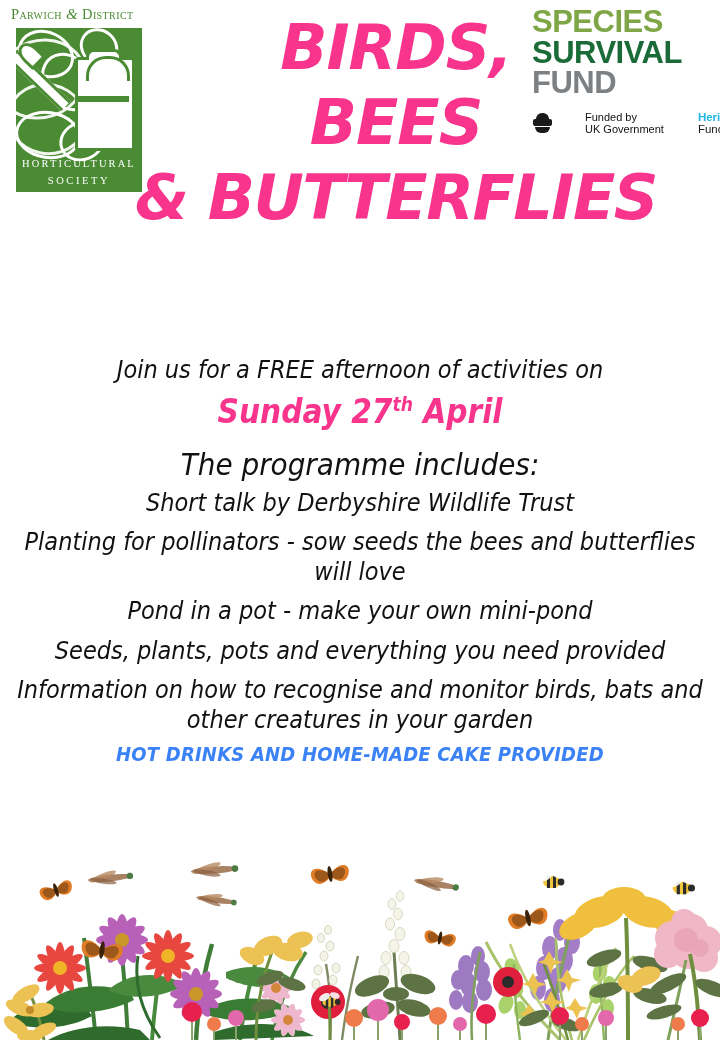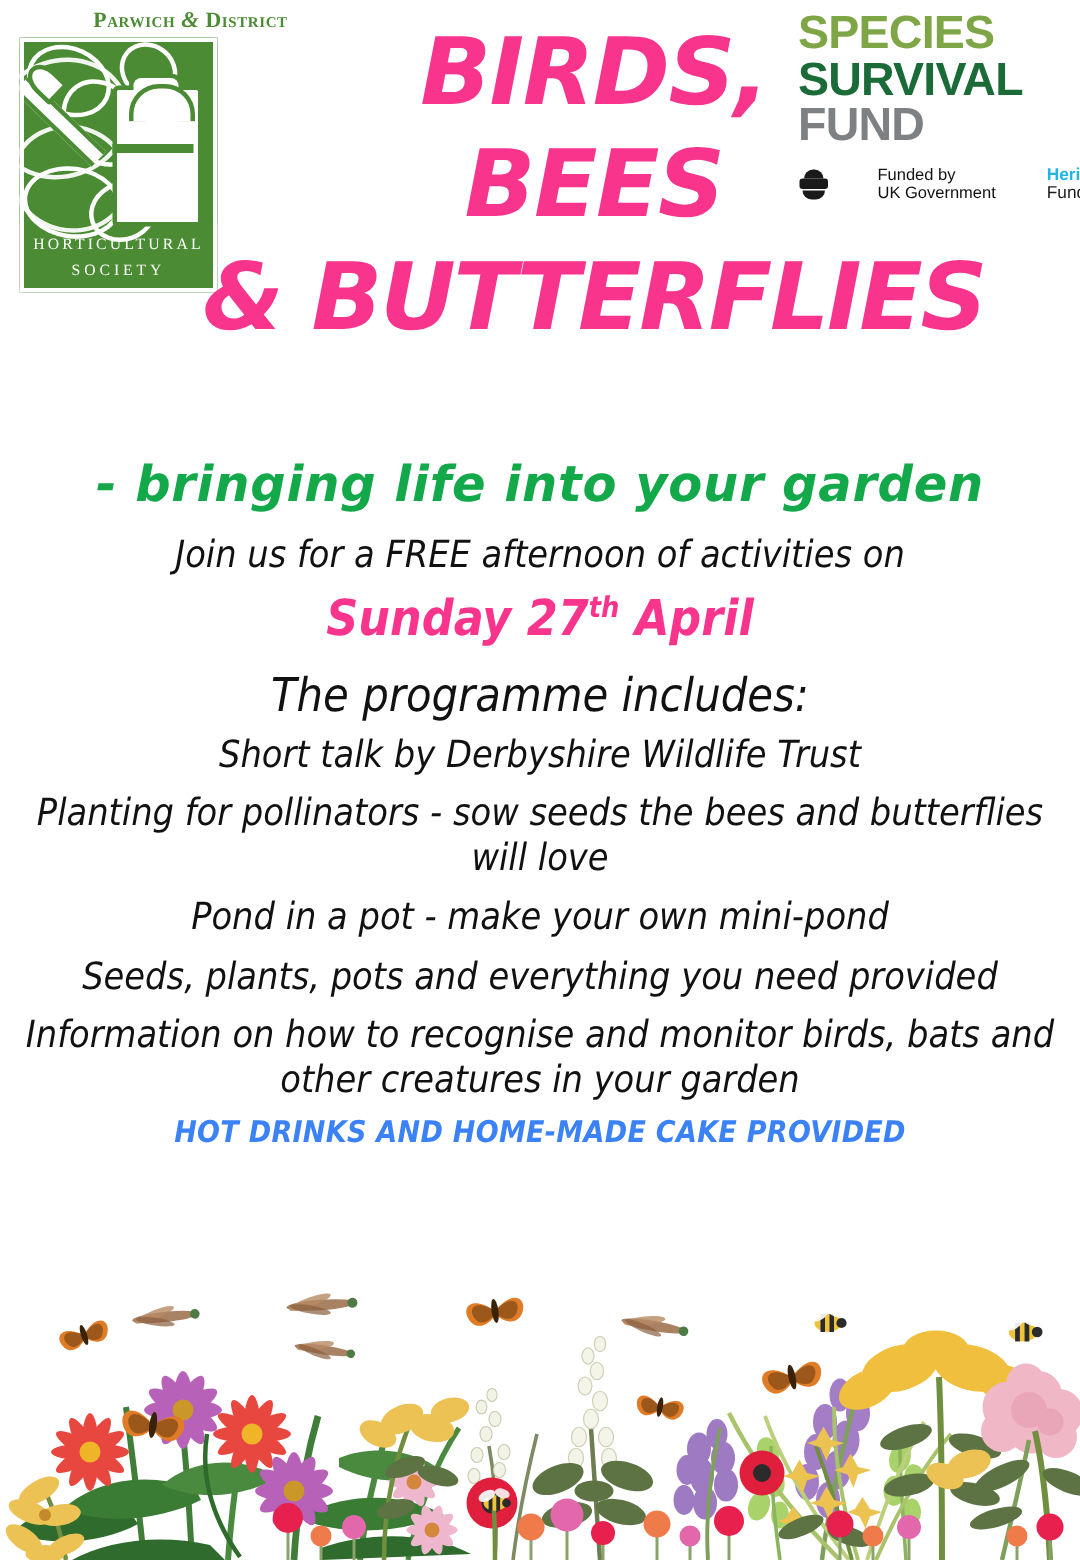--- a/index.html
+++ b/index.html
@@ -8,26 +8,25 @@
     width:720px;height:1040px;
     font-family:"Liberation Sans",sans-serif;
     overflow:hidden;position:relative;
     -webkit-font-smoothing:antialiased;
   }
   .poster{position:relative;width:720px;height:1040px;background:#ffffff;overflow:hidden;}
 
   
   .hs-logo{position:absolute;left:11px;top:5px;width:136px;height:190px;}
   .hs-logo .hs-wordmark{
-    position:absolute;left:0;top:0;width:136px;text-align:center;
+    position:absolute;left:0;top:0;width:136px;text-align:left;
     font-family:"Liberation Serif",serif;
-    font-variant:small-caps;font-weight:700;
+    font-variant:small-caps;font-weight:400;
     font-size:14.5px;letter-spacing:.4px;color:#4b8b33;line-height:18px;
     white-space:nowrap;
-    margin-left:48px;
   }
   .hs-logo .hs-amp{font-family:"Liberation Serif",serif;font-style:italic;font-size:15px;}
   .hs-plate{
     position:absolute;left:2px;top:20px;width:132px;height:170px;
     background:#4b8b33;overflow:hidden;
   }
   
   .hs-plate .veg{position:absolute;left:0;top:0;right:0;bottom:46px;background:#4b8b33;}
   .hs-plate .veg:before,.hs-plate .veg:after{
     content:"";position:absolute;border-radius:50%;
@@ -187,21 +186,20 @@
       </div>
     </div>
   </div>
 
   <div class="headline">
     <span class="h-l1">BIRDS,</span>
     <span class="h-l2">BEES</span>
     <span class="h-l3">&amp; BUTTERFLIES</span>
   </div>
 
-  <div class="subtitle">- bringing life into your garden</div>
 
   <div class="body-block">
     <div class="line l-intro">Join us for a FREE afternoon of activities on</div>
 
     <div class="line pink l-date"><span>Sunday 27</span><sup>th</sup><span> April</span></div>
 
 
     <div class="line prog-head">The programme includes:</div>
 
     <div class="line l-item">Short talk by Derbyshire Wildlife Trust</div>

